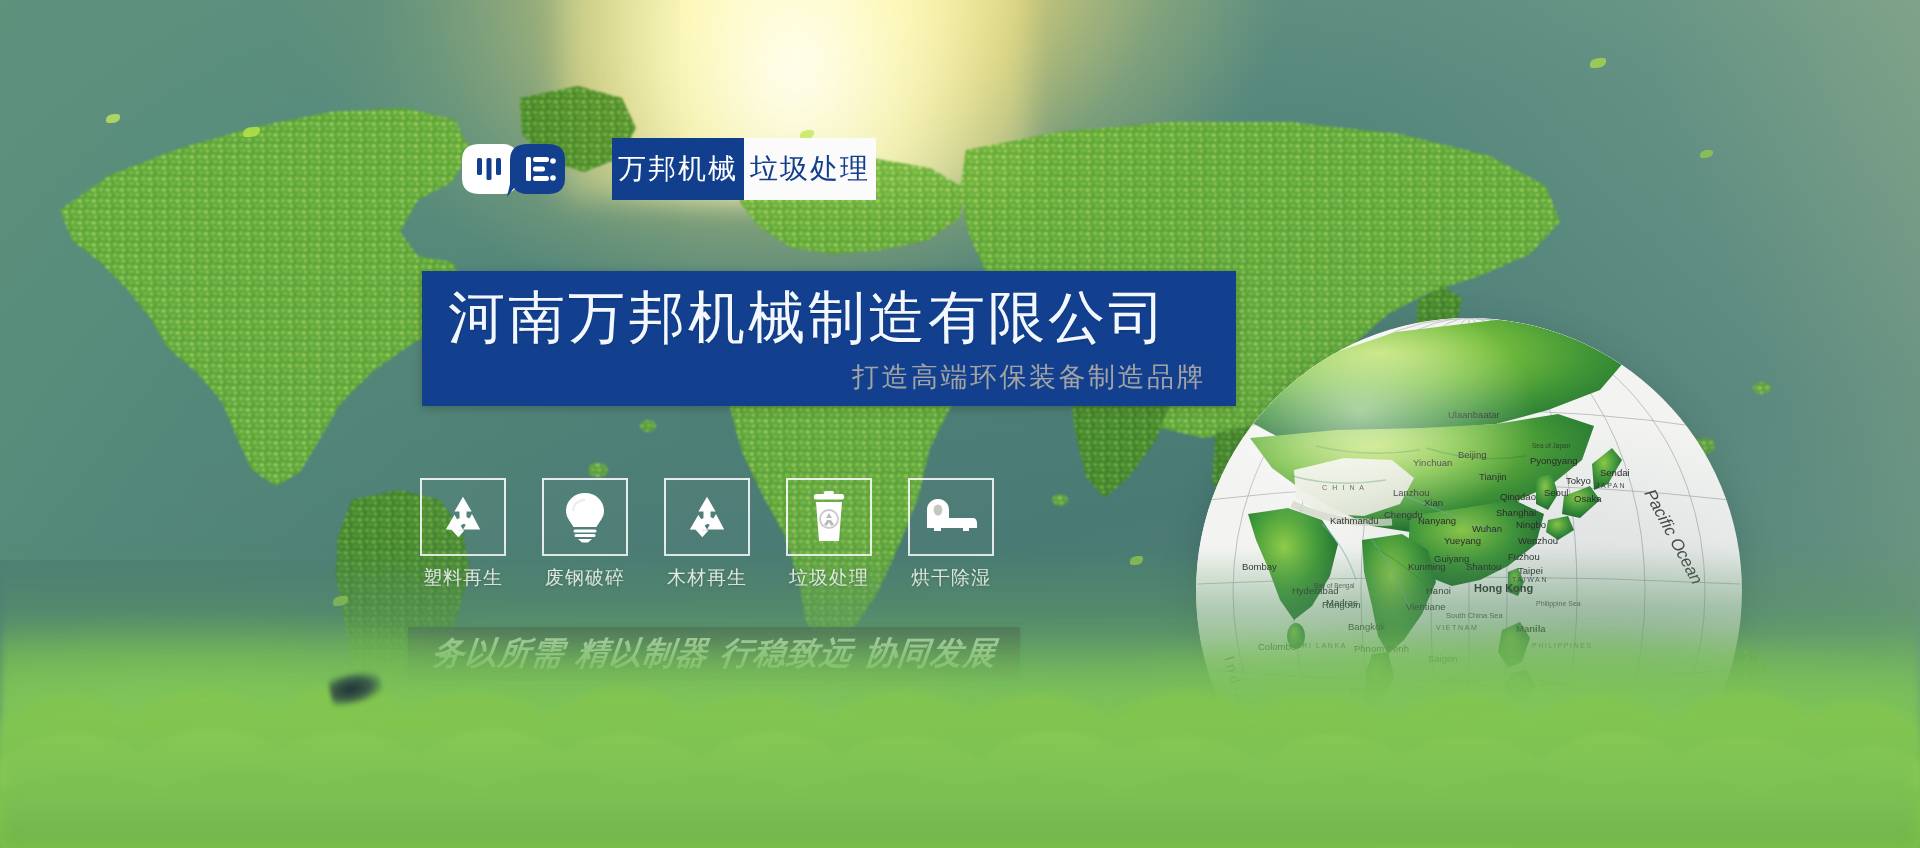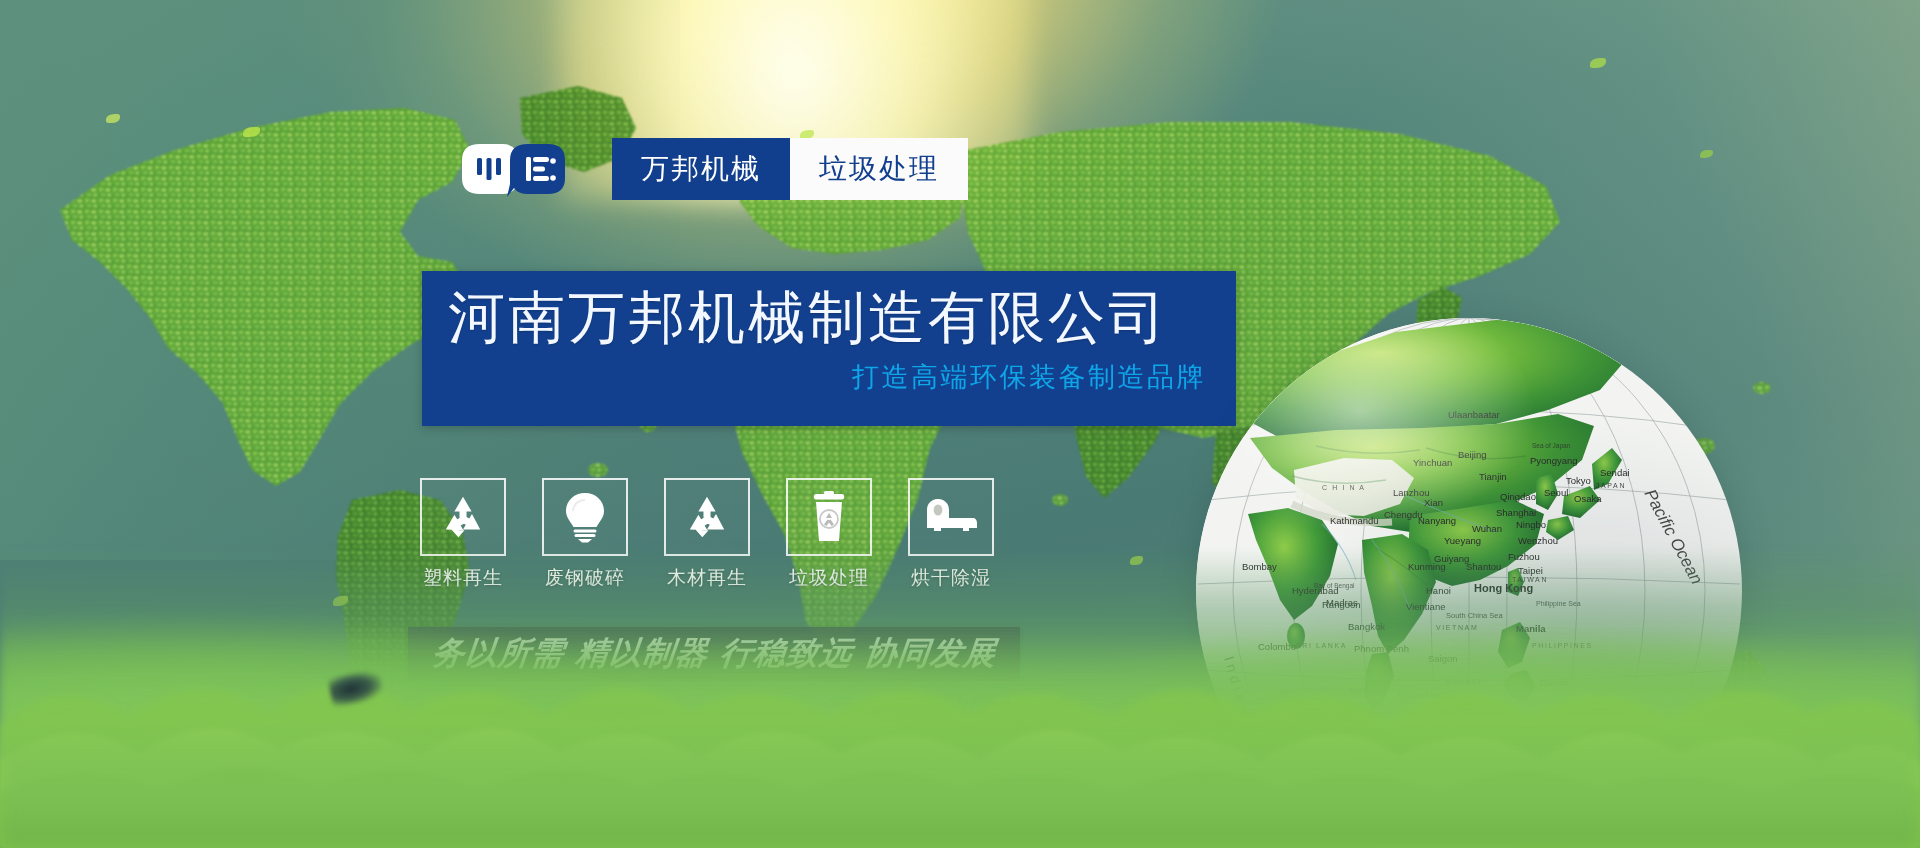--- a/index.html
+++ b/index.html
@@ -89,50 +89,50 @@
     position: absolute; left: 458px; top: 138px;
     display: flex; align-items: center; gap: 0;
   }
   .logo-mark {
     position: relative; width: 112px; height: 62px; margin-right: 42px;
   }
   .logo-mark svg { width: 112px; height: 62px; display: block; }
 
   .brand-tab {
     height: 62px; display: flex; align-items: center; justify-content: center;
-    padding: 0 29px;
+    padding: 0 6px;
     font-size: 28px; letter-spacing: 2px; font-weight: 400;
     font-family: "DejaVu Sans", "Liberation Sans", sans-serif;
   }
   .brand-tab.blue { background: #123f8d; color: #ffffff; }
   .brand-tab.white { background: #fbfbfb; color: #123f8d; }
 
   
   .title-banner {
     position: absolute; left: 422px; top: 271px;
-    width: 814px; height: 155px;
+    width: 814px; height: 135px;
     background: #12408e;
     box-shadow: 0 2px 9px rgba(0,0,0,0.22);
     padding: 16px 30px 12px 26px;
     display: flex; flex-direction: column; justify-content: flex-start;
   }
   .title-main {
     color: #f3f7ff;
     font-size: 57px;
     line-height: 1.08;
     letter-spacing: 3px;
     font-weight: 400;
     white-space: nowrap;
     font-family: "DejaVu Sans", "Liberation Sans", sans-serif;
     text-shadow: 0 1px 2px rgba(0,0,0,0.18);
   }
   .title-sub {
     margin-top: 10px;
     text-align: right;
-    color: #0ea5e9;
+    color: #a3a3a3;
     font-size: 27px;
     letter-spacing: 2.5px;
     font-weight: 400;
     font-family: "DejaVu Sans", "Liberation Sans", sans-serif;
   }
 
   
   .icon-row {
     position: absolute; left: 420px; top: 478px;
     display: flex; gap: 36px;

